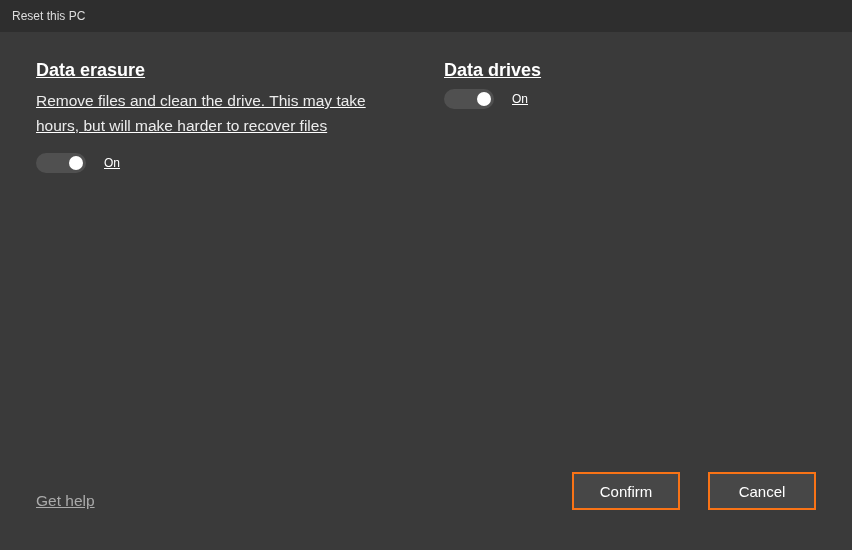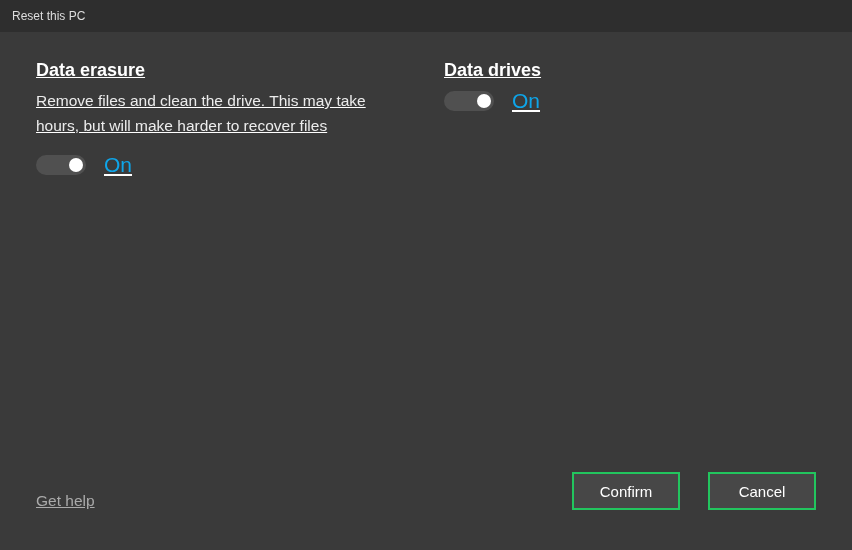--- a/index.html
+++ b/index.html
@@ -74,22 +74,22 @@
     .toggle-thumb {
       position: absolute;
       width: 14px;
       height: 14px;
       background: #fff;
       border-radius: 50%;
       top: 3px;
       right: 3px;
     }
     .toggle-label {
-      font-size: 21px;
-      color: #0ea5e9;
+      font-size: 12px;
+      color: #ffffff;
     }
     .footer {
       margin-top: auto;
       display: flex;
       align-items: flex-end;
       padding-bottom: 40px;
     }
     .help-link {
       color: #aaa;
       font-size: 15.5px;
@@ -98,21 +98,21 @@
     }
     .buttons {
       margin-left: auto;
       display: flex;
       gap: 28px;
     }
     .btn {
       min-width: 108px;
       height: 38px;
       background: #474747;
-      border: 2px solid #22c55e;
+      border: 2px solid #f97316;
       color: #fff;
       font-size: 15px;
       cursor: pointer;
       display: flex;
       align-items: center;
       justify-content: center;
       padding: 0 24px;
     }
   </style>
 </head>

